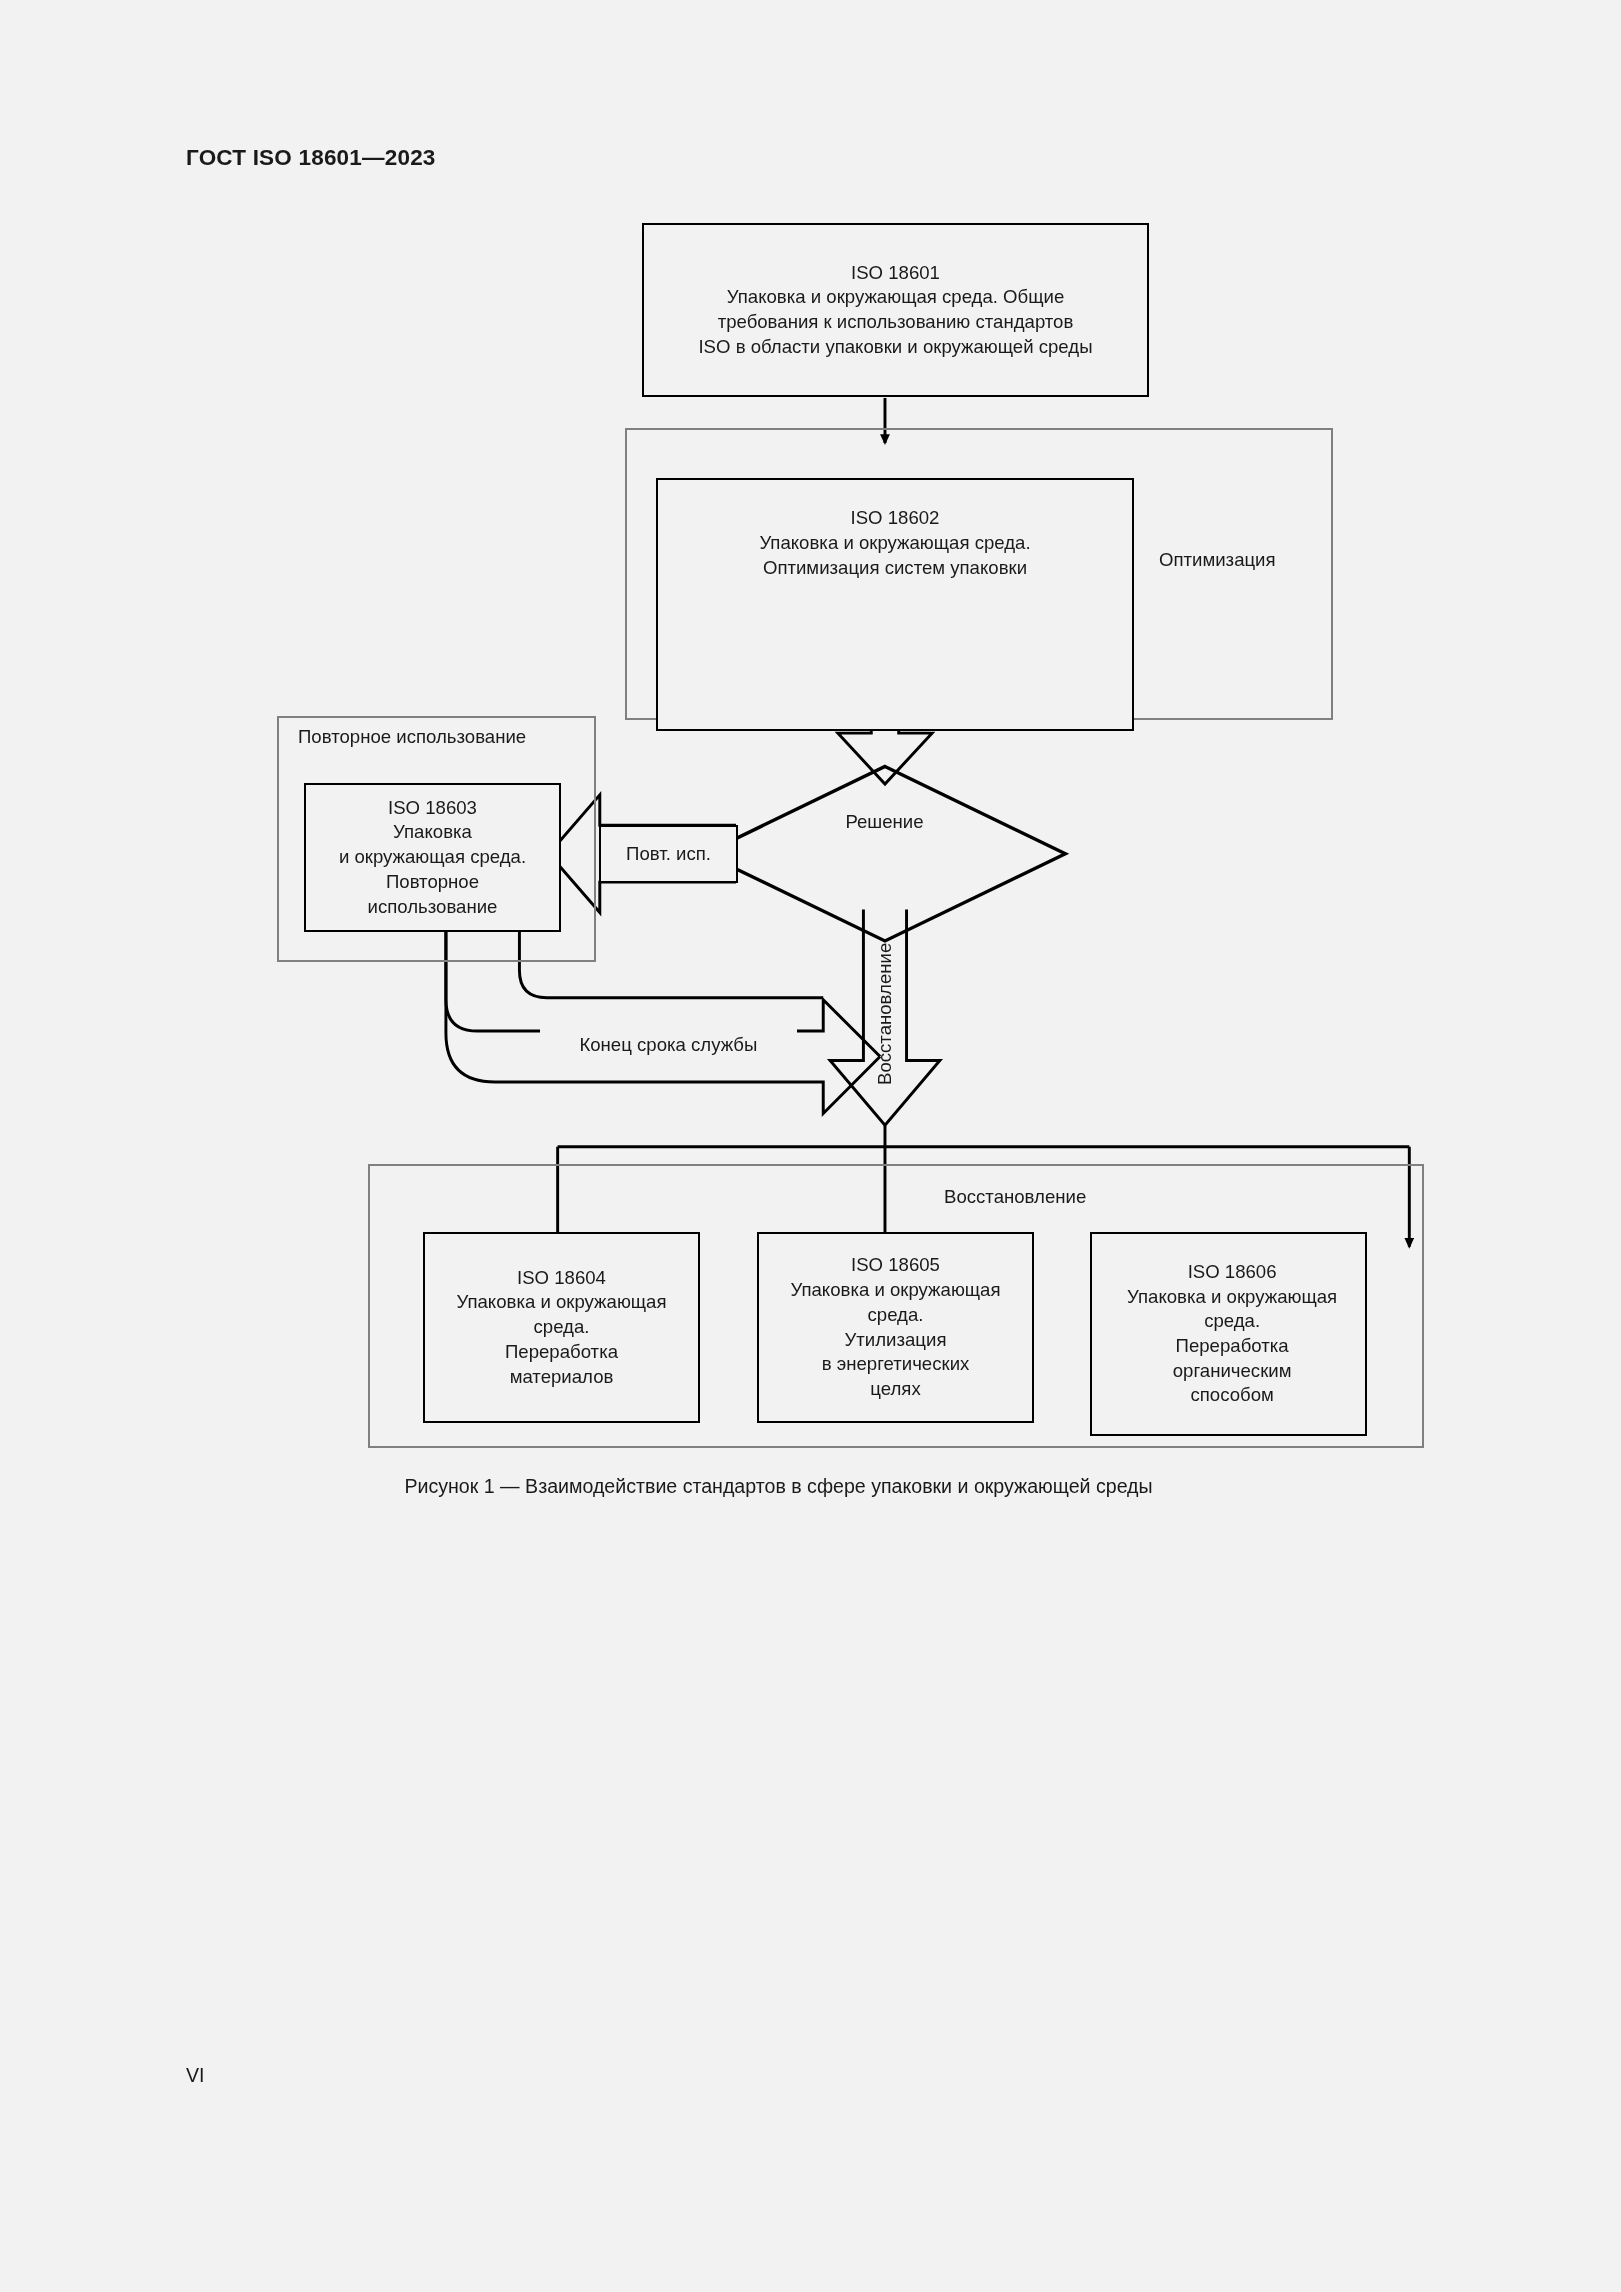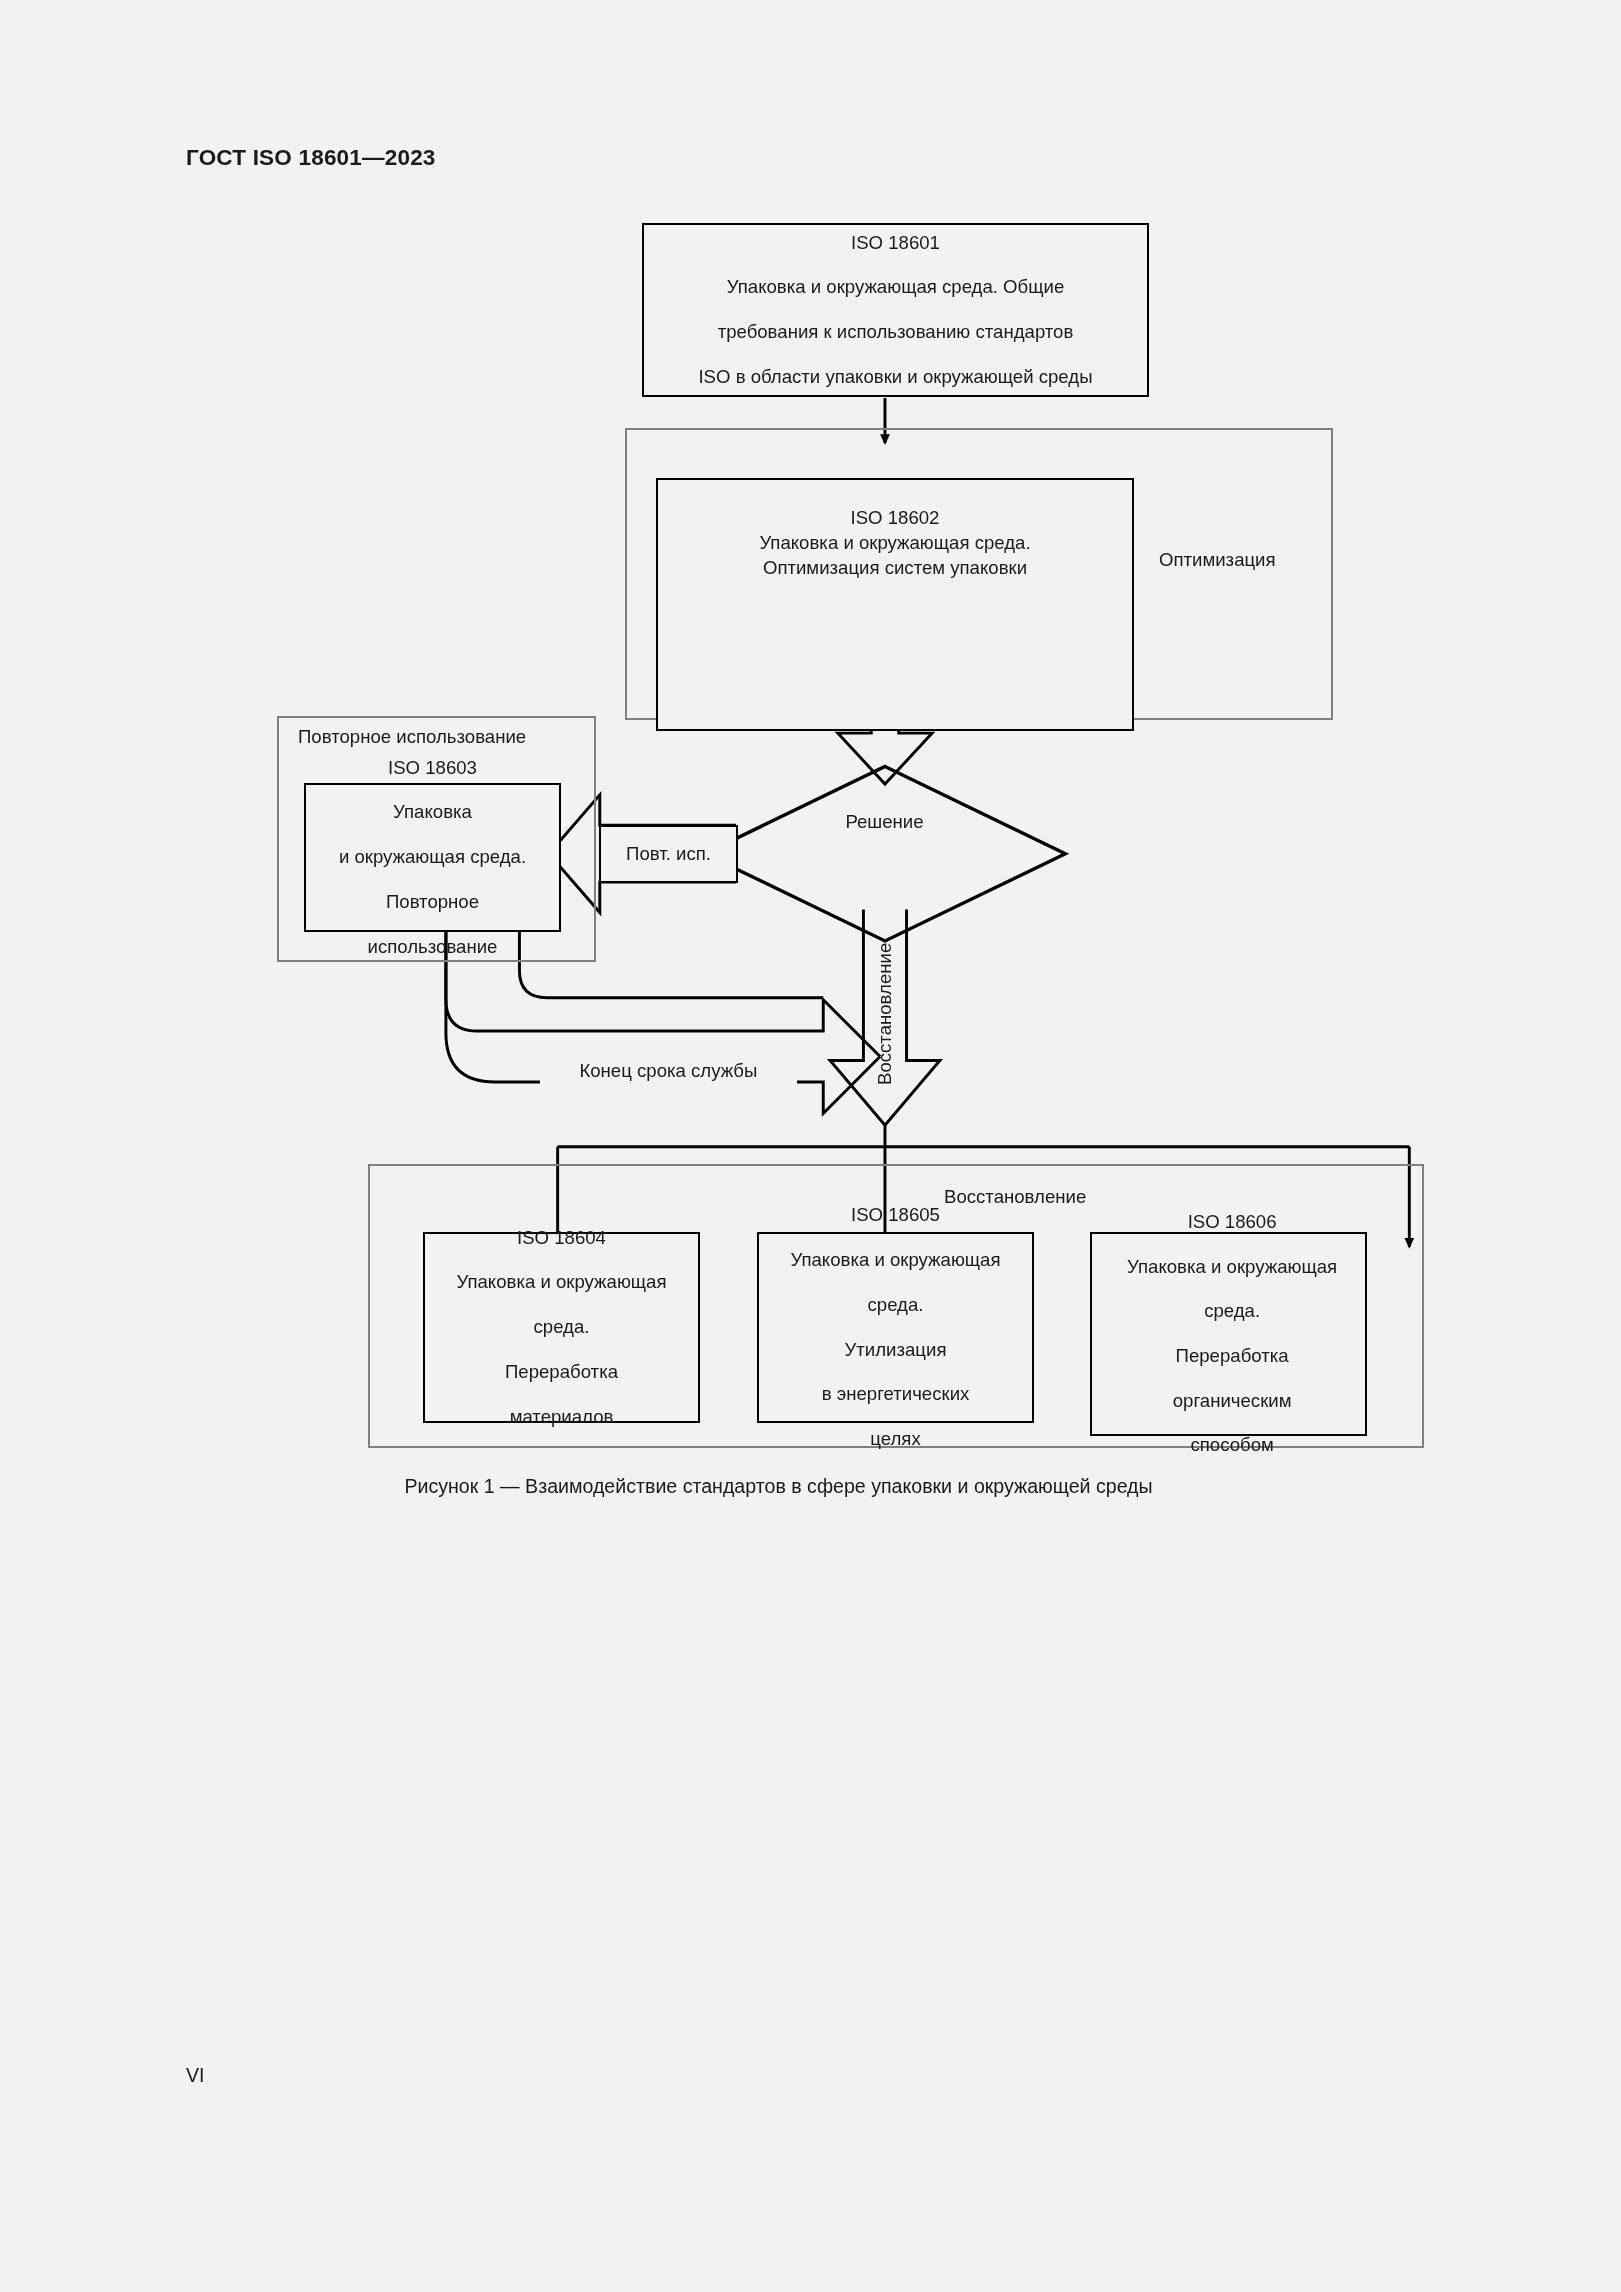--- a/index.html
+++ b/index.html
@@ -65,21 +65,20 @@
     background: #f2f2f2;
     border: 2.9px solid #000;
     display: flex;
     flex-direction: column;
     align-items: center;
     justify-content: center;
     text-align: center;
     font-size: 18.6px;
     line-height: 1.33;
     padding: 3.9px 7.8px;
-    gap: 20px;
   }
   .node .ln { display: block; white-space: nowrap; }
 
   .group-box {
     position: absolute;
     box-sizing: border-box;
     border: 2.9px solid #808080;
     background: transparent;
   }
   .group-label {
@@ -231,21 +230,21 @@
     <span class="ln">среда.</span>
     <span class="ln">Переработка</span>
     <span class="ln">органическим</span>
     <span class="ln">способом</span>
   </div>
 
   <div class="edge-label" style="left:816px; top:811px; width:137px;">Решение</div>
 
   <div class="edge-label boxed" style="left:599px; top:825px; width:139px; height:58px;">Повт. исп.</div>
 
-  <div class="edge-label plain" style="left:540px; top:1027px; width:245px; height:35px; line-height:35px;margin-top:26px;">Конец срока службы</div>
+  <div class="edge-label plain" style="left:540px; top:1027px; width:245px; height:35px; line-height:35px;">Конец срока службы</div>
 
   <div class="vlabel" style="left:874px; top:926px; height:176px;">Восстановление</div>
 
 </div>
 
 <div id="figure-caption">Рисунок 1 — Взаимодействие стандартов в сфере упаковки и окружающей среды</div>
 
 <div id="page-number">VI</div>
 
 

